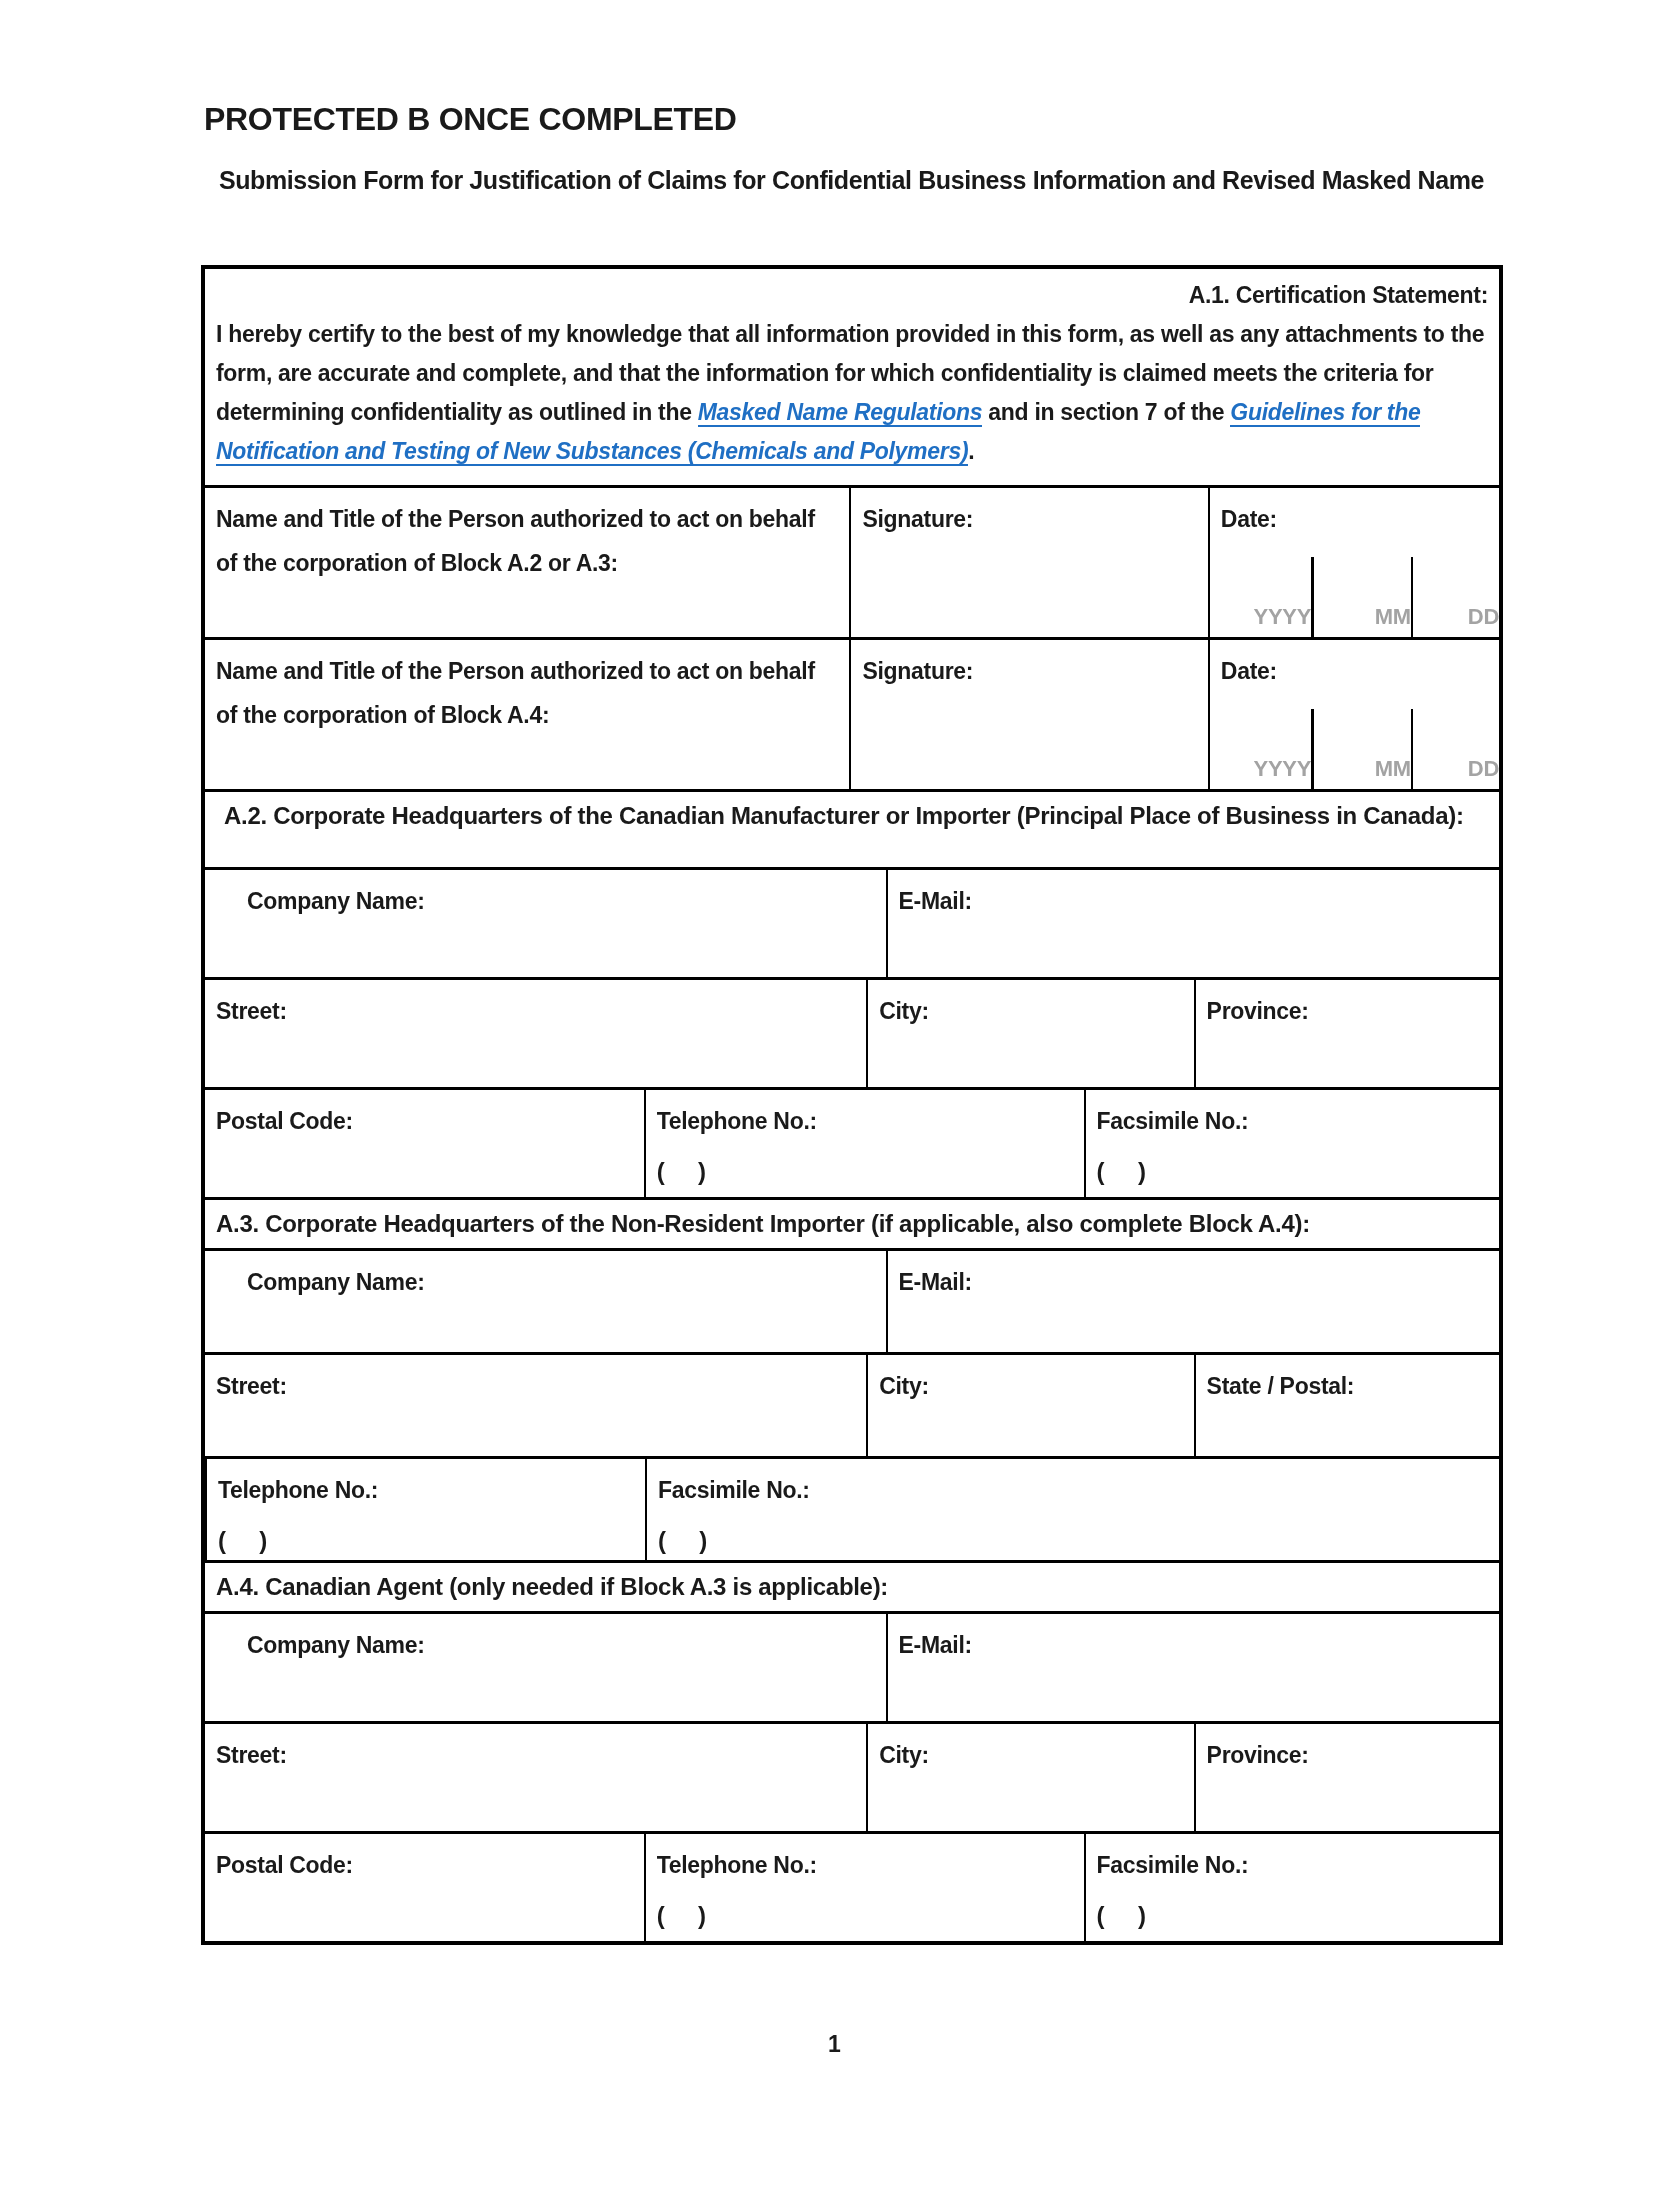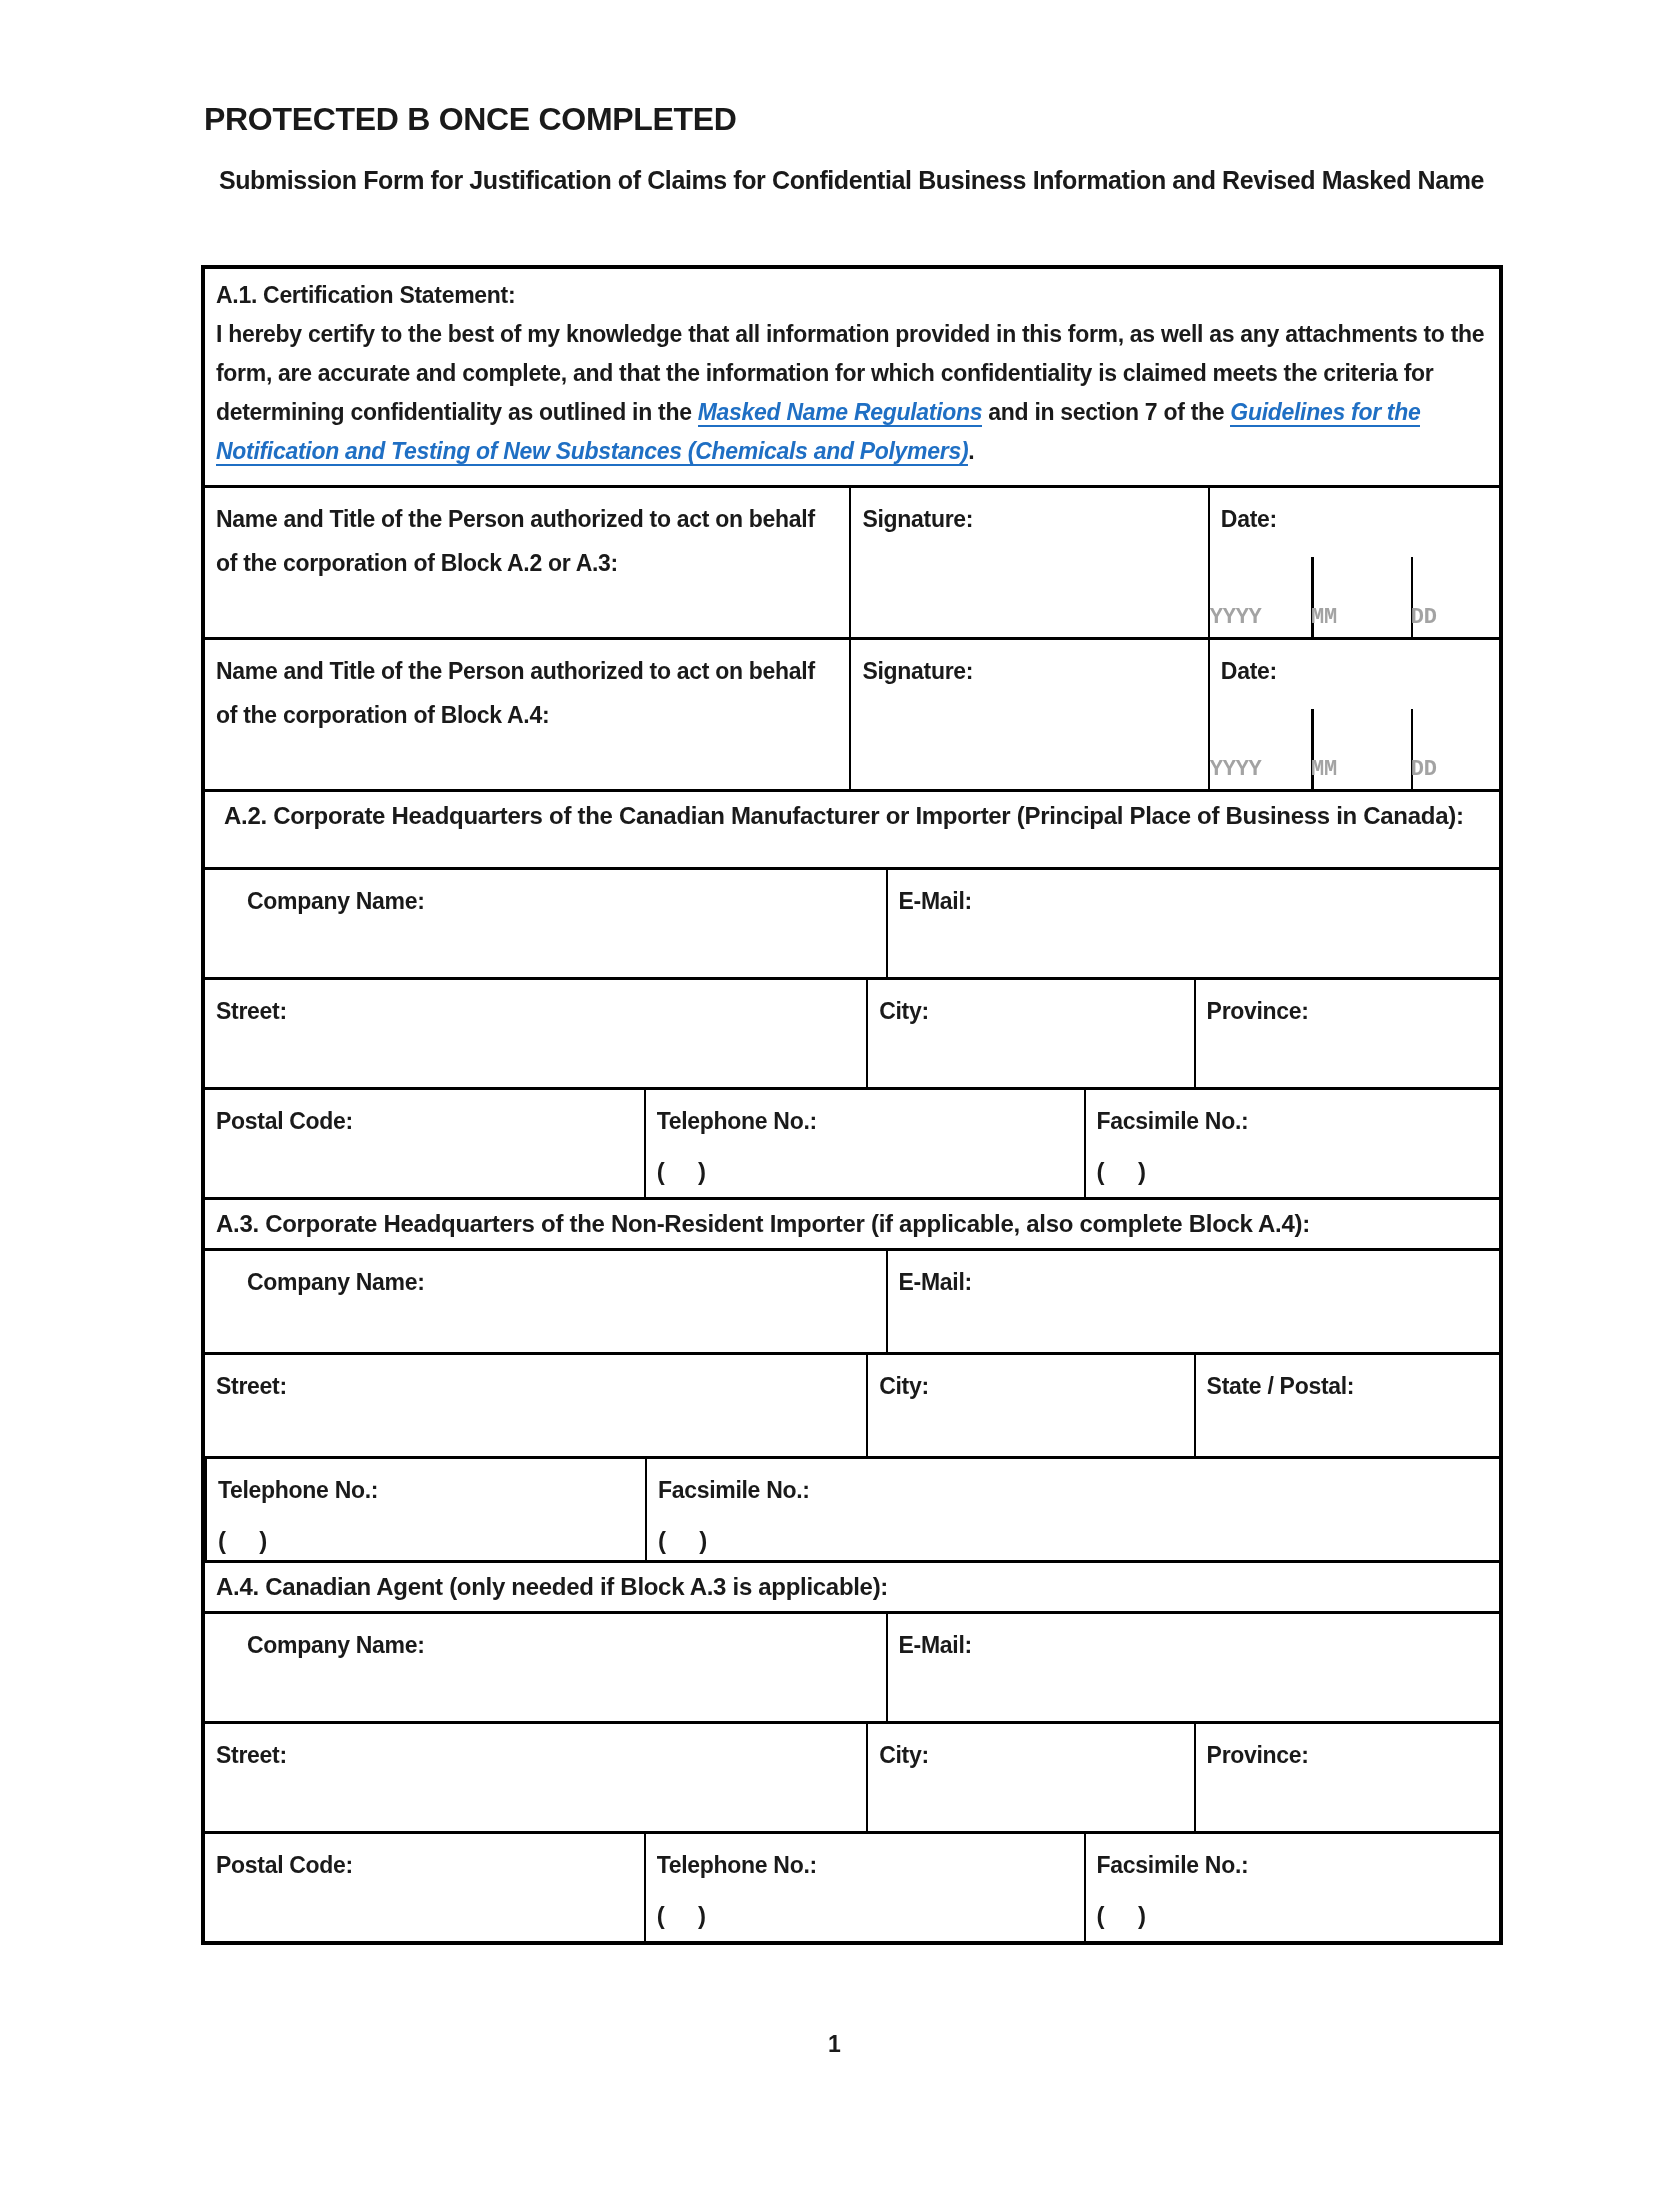--- a/index.html
+++ b/index.html
@@ -26,21 +26,21 @@
     border: 4.3px solid var(--border, #000); background: #fff;
   }
   .row { display: flex; border-top: 3.4px solid var(--border, #000); align-items: stretch; }
   .row.first { border-top: none; }
   .c { border-left: 2.6px solid var(--border, #000); padding: 8.6px 11px; position: relative; }
   .c.first { border-left: none; }
 
   .lbl { display: block; font-size: 23px; line-height: 44px; letter-spacing: -0.3px; }
 
   .a1 { min-height: 216px; padding: 6.8px 11px 10.3px 11px; font-size: 23px; line-height: 39px; letter-spacing: -0.3px; }
-  .a1 .heading { display: block; }
+  .a1 .heading { display: block; text-align: right; }
   .link {
     color: var(--link, #1f6fc4);
     font-style: italic;
     border-bottom: 2.6px solid var(--link, #1f6fc4);
     cursor: pointer;
   }
 
   .h-sig { height: 152px; }
   .h-a  { height: 110px; }
   .h-b  { height: 104px; }
@@ -65,21 +65,21 @@
   .w-fax { flex: 1; }
 
   
   .ymd-line { position: absolute; bottom: 0; width: 2.6px; height: 54%; background: var(--border, #000); }
   .ymd-line.l1 { left: 35%; }
   .ymd-line.l2 { left: 69.5%; }
   .ymd-labels {
     position: absolute; left: 0; right: 0; bottom: 6.8px;
     display: flex; color: var(--muted, #a3a3a3); font-size: 22px; letter-spacing: -0.3px;
   }
-  .ymd-labels span { text-align: left; display: inline-block; font-family: Liberation Mono, monospace; }
+  .ymd-labels span { text-align: right; display: inline-block; }
   .ymd-y { width: 35%; }
   .ymd-m { width: 34.5%; }
   .ymd-d { width: 30.5%; }
 
   .blank { display: block; margin-top: 15.4px; font-size: 24px; white-space: pre; }
 
   .pagenum { position: absolute; left: 0; width: 100%; top: 2031px; text-align: center; font-size: 23px; }
 </style>
 </head>
 <body>

